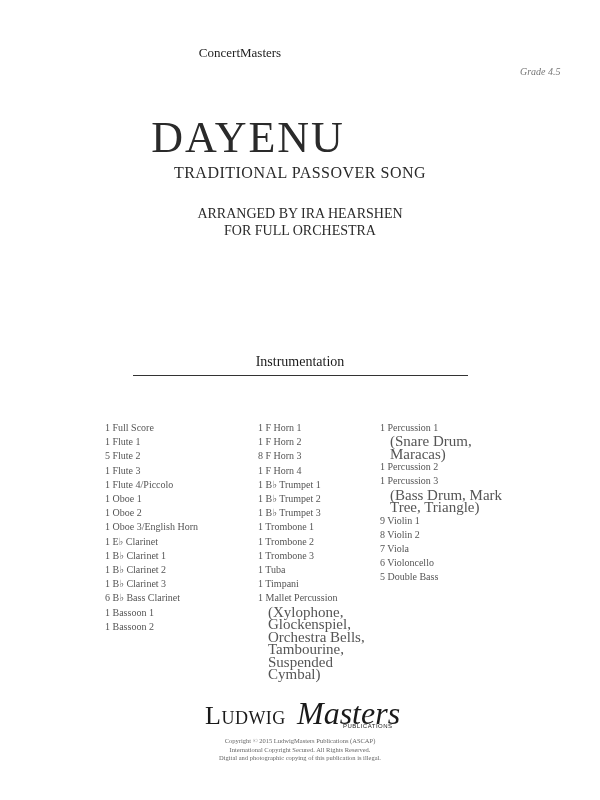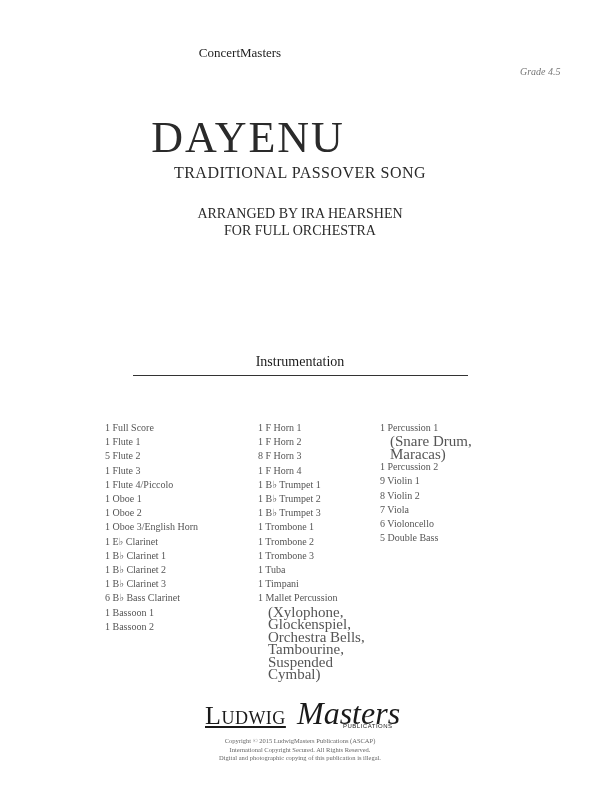--- a/index.html
+++ b/index.html
@@ -106,21 +106,20 @@
       height: 35px;
     }
     .logo-ludwig {
       position: absolute;
       left: 0;
       top: 4px;
       font-size: 26px;
       font-variant: small-caps;
       letter-spacing: 0.5px;
       color: #1a1a1a;
-      text-decoration: underline;
     }
     .logo-masters {
       position: absolute;
       left: 92px;
       top: -2px;
       font-size: 32px;
       font-style: italic;
       color: #1a1a1a;
     }
     .logo-pub {
@@ -250,20 +249,24 @@
   </div>
 <div class="col col3">
     <div class="item">
       <div>1 Percussion 1</div>
       <div class="sub">(Snare Drum, Maracas)</div>
     </div>
     <div class="item">
       <div>1 Percussion 2</div>
     </div>
     <div class="item">
+      <div>1 Percussion 3</div>
+      <div class="sub">(Bass Drum, Mark Tree, Triangle)</div>
+    </div>
+    <div class="item">
       <div>9 Violin 1</div>
     </div>
     <div class="item">
       <div>8 Violin 2</div>
     </div>
     <div class="item">
       <div>7 Viola</div>
     </div>
     <div class="item">
       <div>6 Violoncello</div>

